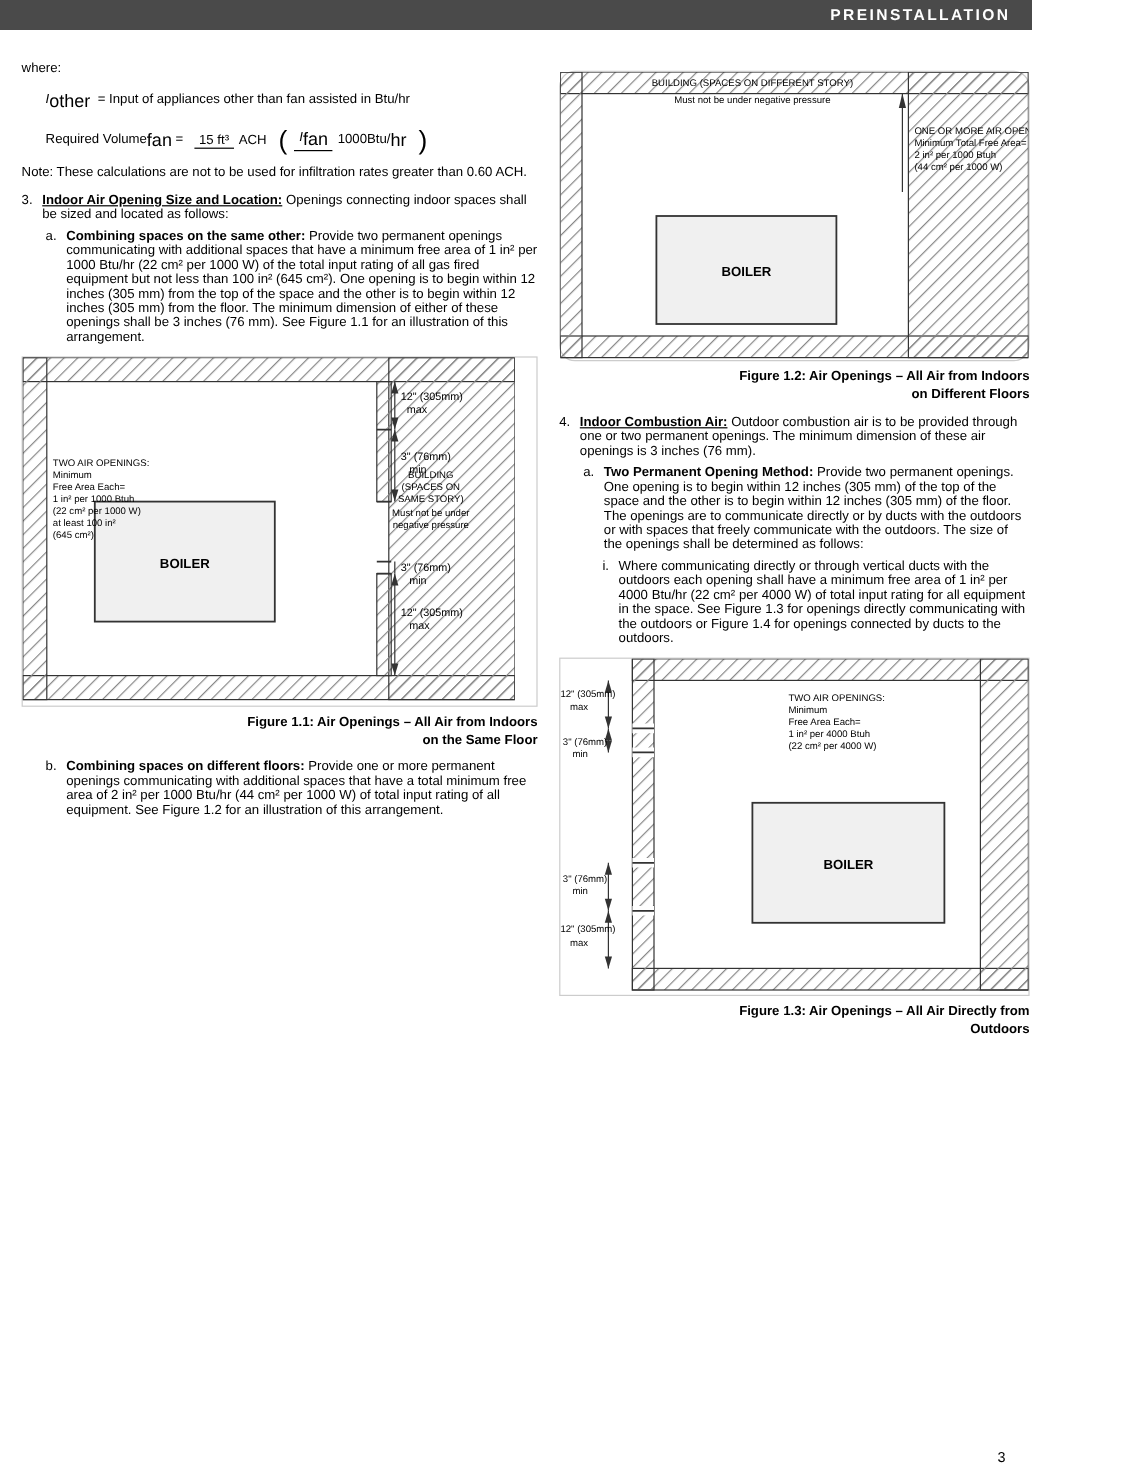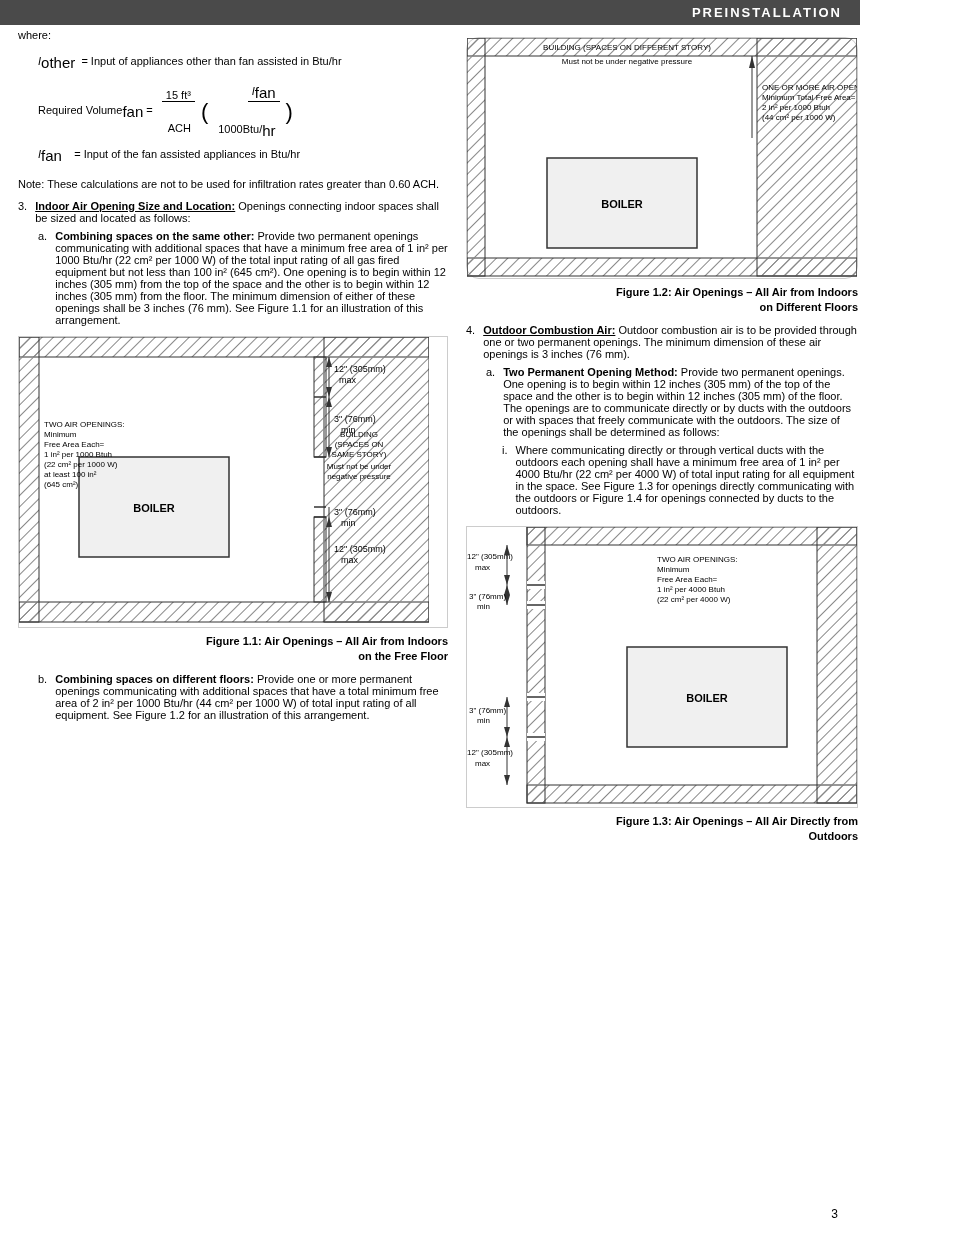--- a/index.html
+++ b/index.html
@@ -26,21 +26,21 @@
       text-align: right;
       padding: 5px 18px;
       font-size: 13px;
       font-weight: bold;
       letter-spacing: 2px;
       text-transform: uppercase;
     }
 
     .content {
       display: flex;
-      padding: 2px 18px 10px 18px;
+      padding: 24px 18px 10px 18px;
       gap: 18px;
     }
 
     .left-col {
       width: 430px;
       flex-shrink: 0;
     }
 
     .right-col {
       flex: 1;
@@ -54,24 +54,23 @@
     .formula-block {
       margin: 10px 0 6px 20px;
       display: flex;
       align-items: center;
       gap: 6px;
       font-size: 11px;
     }
 
     .fraction {
       display: inline-flex;
-      flex-direction: column;
-      align-items: flex-end;
+      flex-direction: row;
+      align-items: center;
       vertical-align: middle;
-      gap: 20px;
     }
     .fraction .num {
       border-bottom: 1px solid #000;
       padding: 0 4px;
       font-size: 11px;
     }
     .fraction .den {
       padding: 0 4px;
       font-size: 11px;
     }
@@ -152,23 +151,20 @@
           <span class="den">ACH</span>
         </span>
         <span style="font-size:22px; line-height:1;">(</span>
         <span class="fraction">
           <span class="num"><em>I</em><sub>fan</sub></span>
           <span class="den">1000Btu/<sub>hr</sub></span>
         </span>
         <span style="font-size:22px; line-height:1;">)</span>
       </div>
 
-      <div class="indent" style="margin-top:6px;">
-        <p><em>I</em><sub>fan</sub>&nbsp;&nbsp;&nbsp; = Input of the fan assisted appliances in Btu/hr</p>
-      </div>
 
       <p class="note-text">Note:  These calculations are not to be used for infiltration rates greater than 0.60 ACH.</p>
 
       <div class="list-item">
         <span class="list-num">3.</span>
         <span>
           <span class="underline">Indoor Air Opening Size and Location:</span>
           <span> Openings connecting indoor spaces shall be sized and located as follows:</span>
         </span>
       </div>
@@ -246,21 +242,21 @@
           <text x="340" y="110" font-size="8" font-family="Arial" text-anchor="middle">(SPACES ON</text>
           <text x="340" y="120" font-size="8" font-family="Arial" text-anchor="middle">SAME STORY)</text>
           <text x="340" y="132" font-size="8" font-family="Arial" text-anchor="middle">Must not be under</text>
           <text x="340" y="142" font-size="8" font-family="Arial" text-anchor="middle">negative pressure</text>
         </svg>
       </div>
 
       <div class="figure-caption">
         <span class="bold">
           <span>Figure 1.1:   Air Openings – All Air from Indoors</span><br>
-          <span>on the Free Floor</span>
+          <span>on the Same Floor</span>
         </span>
       </div>
 
       <div class="indent">
         <div class="list-item">
           <span class="list-num">b.</span>
           <span>
             <span class="bold">Combining spaces on different floors: </span>
             <span>Provide one or more permanent openings communicating with additional spaces that have a total minimum free area of 2 in² per 1000 Btu/hr (44 cm² per 1000 W) of total input rating of all equipment. See Figure 1.2 for an illustration of this arrangement.</span>
           </span>
@@ -306,21 +302,21 @@
       <div class="figure-caption">
         <span class="bold">
           <span>Figure 1.2:   Air Openings – All Air from Indoors</span><br>
           <span>on Different Floors</span>
         </span>
       </div>
 
       <div class="list-item" style="margin-top:6px;">
         <span class="list-num">4.</span>
         <span>
-          <span class="underline">Outdoor Combustion Air:</span>
+          <span class="underline">Indoor Combustion Air:</span>
           <span> Outdoor combustion air is to be provided through one or two permanent openings. The minimum dimension of these air openings is 3 inches (76 mm).</span>
         </span>
       </div>
 
       <div class="indent">
         <div class="list-item">
           <span class="list-num">a.</span>
           <span>
             <span class="bold">Two Permanent Opening Method:</span>
             <span> Provide two permanent openings. One opening is to begin within 12 inches (305 mm) of the top of the space and the other is to begin within 12 inches (305 mm) of the floor. The openings are to communicate directly or by ducts with the outdoors or with spaces that freely communicate with the outdoors. The size of the openings shall be determined as follows:</span>

